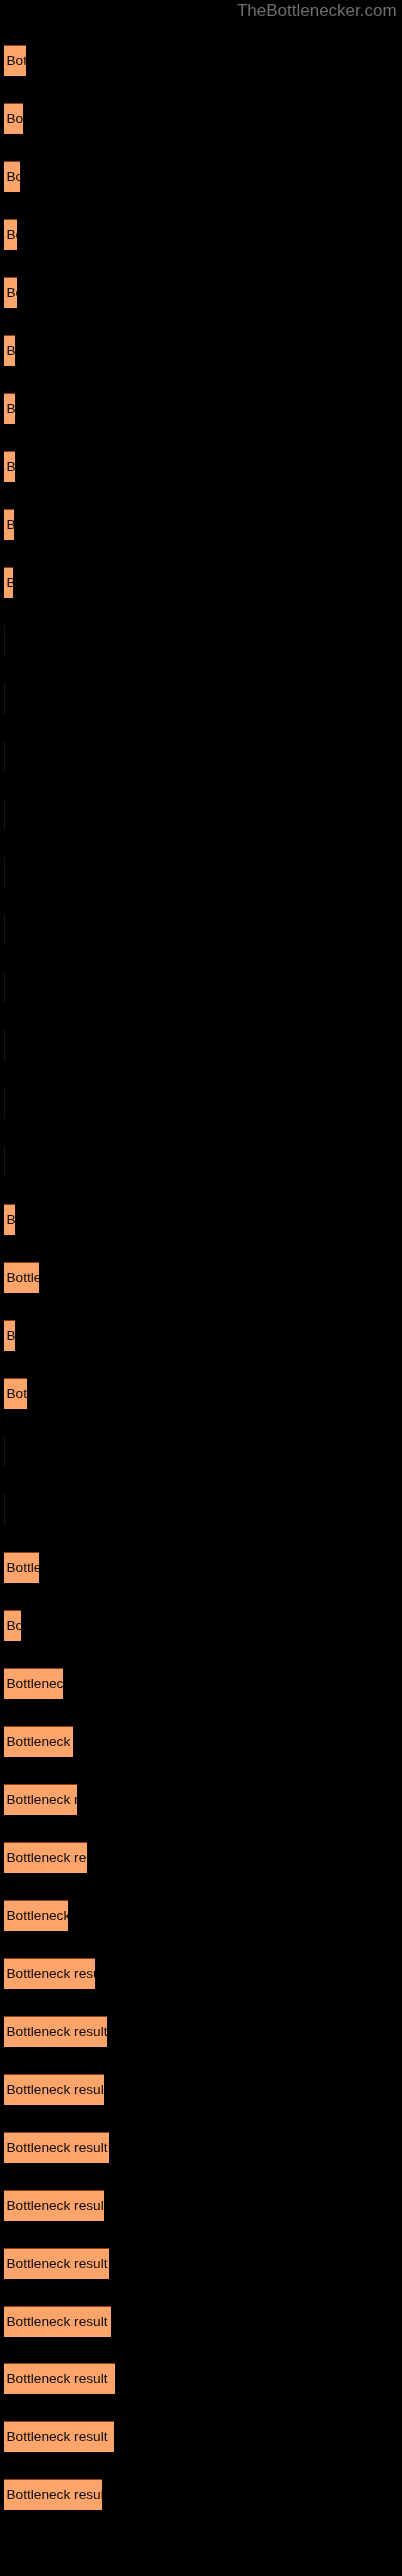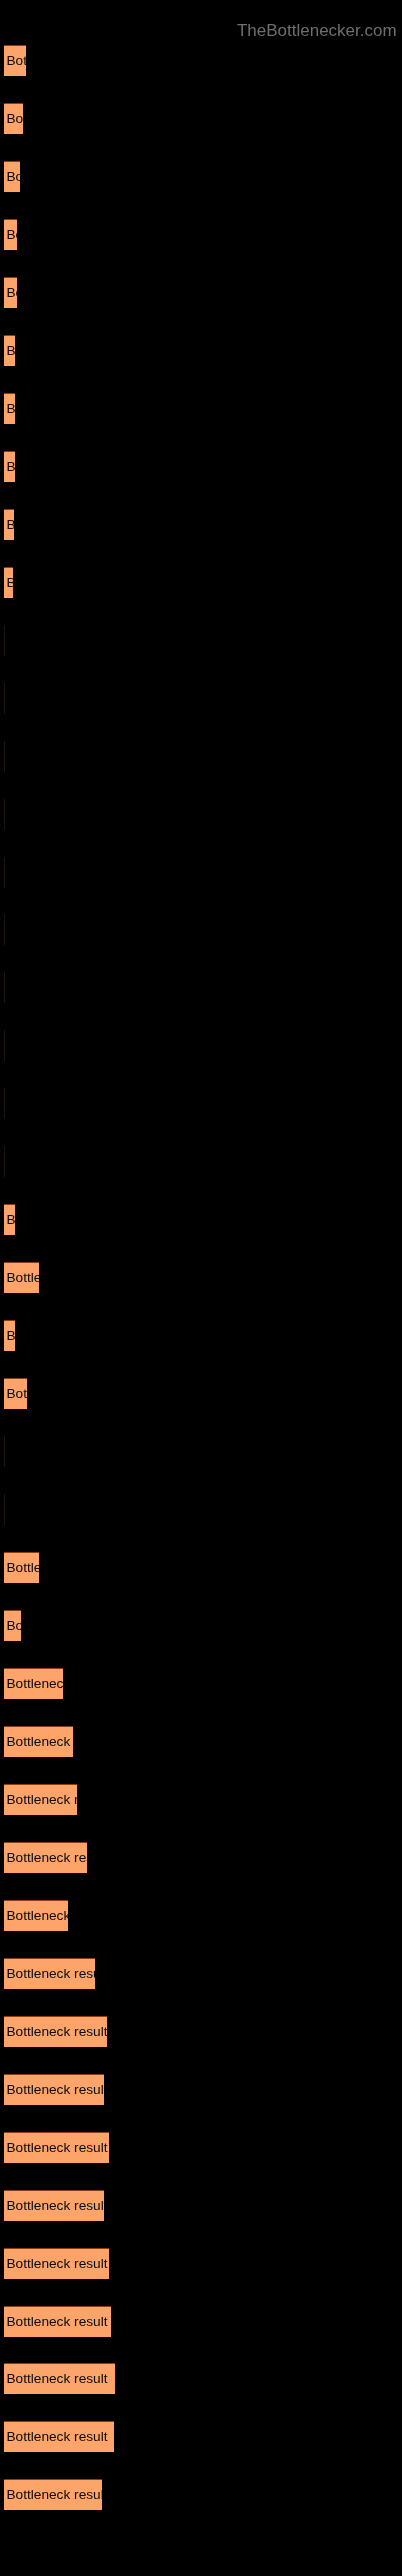--- a/index.html
+++ b/index.html
@@ -25,21 +25,20 @@
   }
   .watermark {
     position: absolute;
     right: 6.4px;
     top: 0.8px;
     font-size: 17px;
     color: #6e6e6e;
     letter-spacing: 0px;
     white-space: nowrap;
     font-family: "Liberation Sans", sans-serif;
-    margin-top: 20px;
   }
   .plot-area {
     position: absolute;
     left: 0;
     top: 0;
     width: 403px;
     height: 2576px;
   }
   .bar-row {
     position: absolute;

